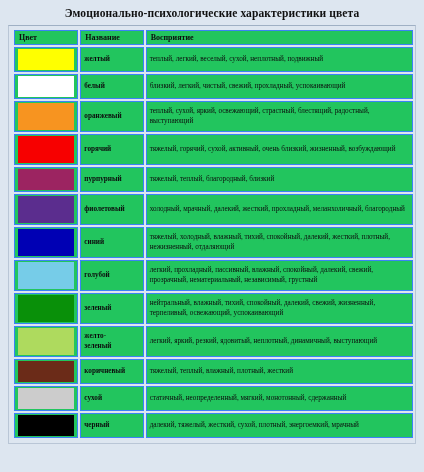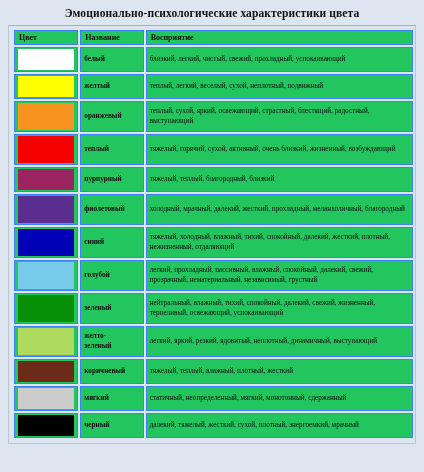--- a/index.html
+++ b/index.html
@@ -116,44 +116,44 @@
       <thead>
         <tr>
           <th>Цвет</th>
           <th>Название</th>
           <th>Восприятие</th>
         </tr>
       </thead>
       <tbody>
           <tr class="row-h1">
             <td class="swatch-cell">
+              <span class="swatch" style="background: rgb(255, 255, 0);"></span>
+            </td>
+            <td class="name-cell">желтый</td>
+            <td class="desc-cell">теплый, легкий, веселый, сухой, неплотный, подвижный</td>
+          </tr>
+          <tr class="row-h1">
+            <td class="swatch-cell">
               <span class="swatch" style="background: rgb(255, 255, 255);"></span>
             </td>
             <td class="name-cell">белый</td>
             <td class="desc-cell">близкий, легкий, чистый, свежий, прохладный, успокаивающий</td>
           </tr>
-          <tr class="row-h1">
-            <td class="swatch-cell">
-              <span class="swatch" style="background: rgb(255, 255, 0);"></span>
-            </td>
-            <td class="name-cell">желтый</td>
-            <td class="desc-cell">теплый, легкий, веселый, сухой, неплотный, подвижный</td>
-          </tr>
           <tr class="row-h2">
             <td class="swatch-cell">
               <span class="swatch" style="background: rgb(247, 148, 32);"></span>
             </td>
             <td class="name-cell">оранжевый</td>
             <td class="desc-cell">теплый, сухой, яркий, освежающий, страстный, блестящий, радостный, выступающий</td>
           </tr>
           <tr class="row-h2">
             <td class="swatch-cell">
               <span class="swatch" style="background: rgb(247, 0, 0);"></span>
             </td>
-            <td class="name-cell">теплый</td>
+            <td class="name-cell">горячий</td>
             <td class="desc-cell">тяжелый, горячий, сухой, активный, очень близкий, жизненный, возбуждающий</td>
           </tr>
           <tr class="row-h1">
             <td class="swatch-cell">
               <span class="swatch" style="background: rgb(156, 36, 97);"></span>
             </td>
             <td class="name-cell">пурпурный</td>
             <td class="desc-cell">тяжелый, теплый, благородный, близкий</td>
           </tr>
           <tr class="row-h2">
@@ -198,21 +198,21 @@
             <td class="swatch-cell">
               <span class="swatch" style="background: rgb(107, 43, 24);"></span>
             </td>
             <td class="name-cell">коричневый</td>
             <td class="desc-cell">тяжелый, теплый, влажный, плотный, жесткий</td>
           </tr>
           <tr class="row-h1">
             <td class="swatch-cell">
               <span class="swatch" style="background: rgb(204, 204, 204);"></span>
             </td>
-            <td class="name-cell">мягкий</td>
+            <td class="name-cell">сухой</td>
             <td class="desc-cell">статичный, неопределенный, мягкий, монотонный, сдержанный</td>
           </tr>
           <tr class="row-h1">
             <td class="swatch-cell">
               <span class="swatch" style="background: rgb(0, 0, 0);"></span>
             </td>
             <td class="name-cell">черный</td>
             <td class="desc-cell">далекий, тяжелый, жесткий, сухой, плотный, энергоемкий, мрачный</td>
           </tr>
         </tbody>

